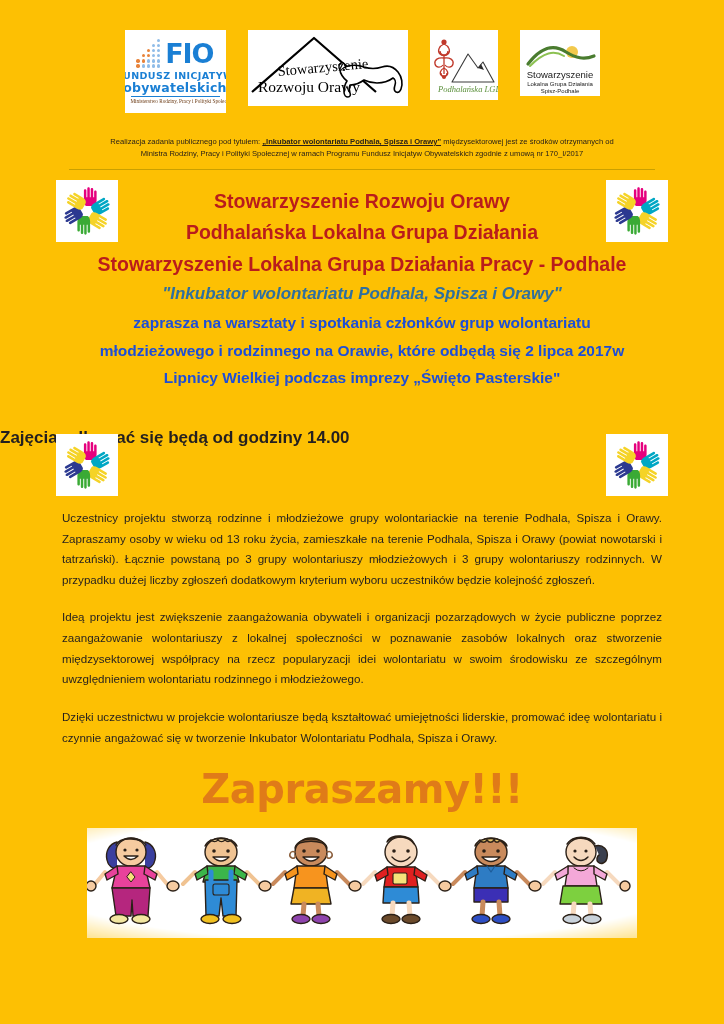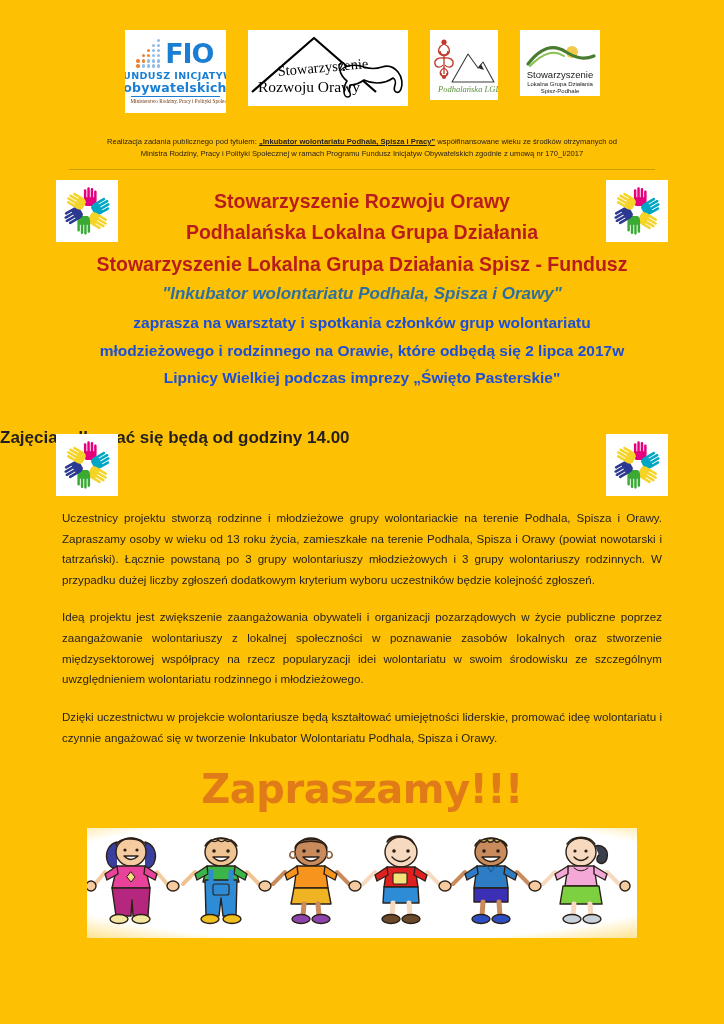--- a/index.html
+++ b/index.html
@@ -289,22 +289,22 @@
       <path d="M10 36 C24 22 34 20 44 26" fill="none" stroke="#8cc152" stroke-width="2" stroke-linecap="round"></path>
       <text x="40" y="48" font-size="9.5" text-anchor="middle" font-family="Liberation Sans, sans-serif" fill="#1a1a1a">Stowarzyszenie</text>
       <text x="40" y="56" font-size="6" text-anchor="middle" font-family="Liberation Sans, sans-serif" fill="#1a1a1a">Lokalna Grupa Działania</text>
       <text x="40" y="63" font-size="6" text-anchor="middle" font-family="Liberation Sans, sans-serif" fill="#1a1a1a">Spisz-Podhale</text>
     </svg>
   </div>
 </div>
 
 <div class="funding">
   <span>Realizacja zadania publicznego pod tytułem:</span>
-  <span class="proj">„Inkubator wolontariatu Podhala, Spisza i Pracy"</span>
-  <span>współfinansowane wieku ze środków otrzymanych od</span>
+  <span class="proj">„Inkubator wolontariatu Podhala, Spisza i Orawy"</span>
+  <span>międzysektorowej jest ze środków otrzymanych od</span>
   <div>Ministra Rodziny, Pracy i Polityki Społecznej w ramach Programu Fundusz Inicjatyw Obywatelskich zgodnie z umową nr 170_I/2017</div>
 </div>
 <div class="divider"></div>
 
 <div class="title-block">
 
   <div class="hands hands-tl">
     <svg viewBox="0 0 100 100">
       <rect width="100" height="100" fill="#ffffff"></rect>
       <g>
@@ -403,21 +403,21 @@
           </g>
         <g transform="rotate(300 50 50)">
             <path d="M50 42 c-3 0 -5 -4 -5 -9 l0 -16 c0 -3 4 -3 4 0 l0 11 l1.5 0 l0 -14 c0 -3 4 -3 4 0 l0 14 l1.5 0 l0 -13 c0 -3 4 -3 4 0 l0 13 l1.5 0 l0 -9 c0 -3 4 -3 4 0 l0 14 c0 6 -3 9 -7 9 z" fill="#F5D327"></path>
           </g>
       </g>
     </svg>
   </div>
 
   <div class="org-line org-1">Stowarzyszenie Rozwoju Orawy</div>
   <div class="org-line org-2">Podhalańska Lokalna Grupa Działania</div>
-  <div class="org-line org-3">Stowarzyszenie Lokalna Grupa Działania Spisz - Fundusz</div>
+  <div class="org-line org-3">Stowarzyszenie Lokalna Grupa Działania Pracy - Podhale</div>
   <div class="proj-title">"Inkubator wolontariatu Podhala, Spisza i Orawy"</div>
   <div class="invite-line">zaprasza na warsztaty i spotkania członków grup wolontariatu</div>
   <div class="invite-line">młodzieżowego i rodzinnego na Orawie,  które odbędą się 2 lipca 2017w</div>
   <div class="invite-line">Lipnicy Wielkiej podczas imprezy „Święto Pasterskie"</div>
 
   <div class="time-line">Zajęcia odbywać się będą od godziny 14.00</div>
 </div>
 
 <div class="body-copy">
   <p>Uczestnicy projektu stworzą rodzinne i młodzieżowe grupy wolontariackie na terenie Podhala, Spisza i Orawy. Zapraszamy osoby w wieku od 13 roku życia,  zamieszkałe na terenie Podhala, Spisza i Orawy (powiat nowotarski i tatrzański). Łącznie powstaną po 3 grupy wolontariuszy młodzieżowych i 3 grupy wolontariuszy rodzinnych. W przypadku dużej liczby zgłoszeń dodatkowym kryterium wyboru uczestników będzie kolejność zgłoszeń.</p>

